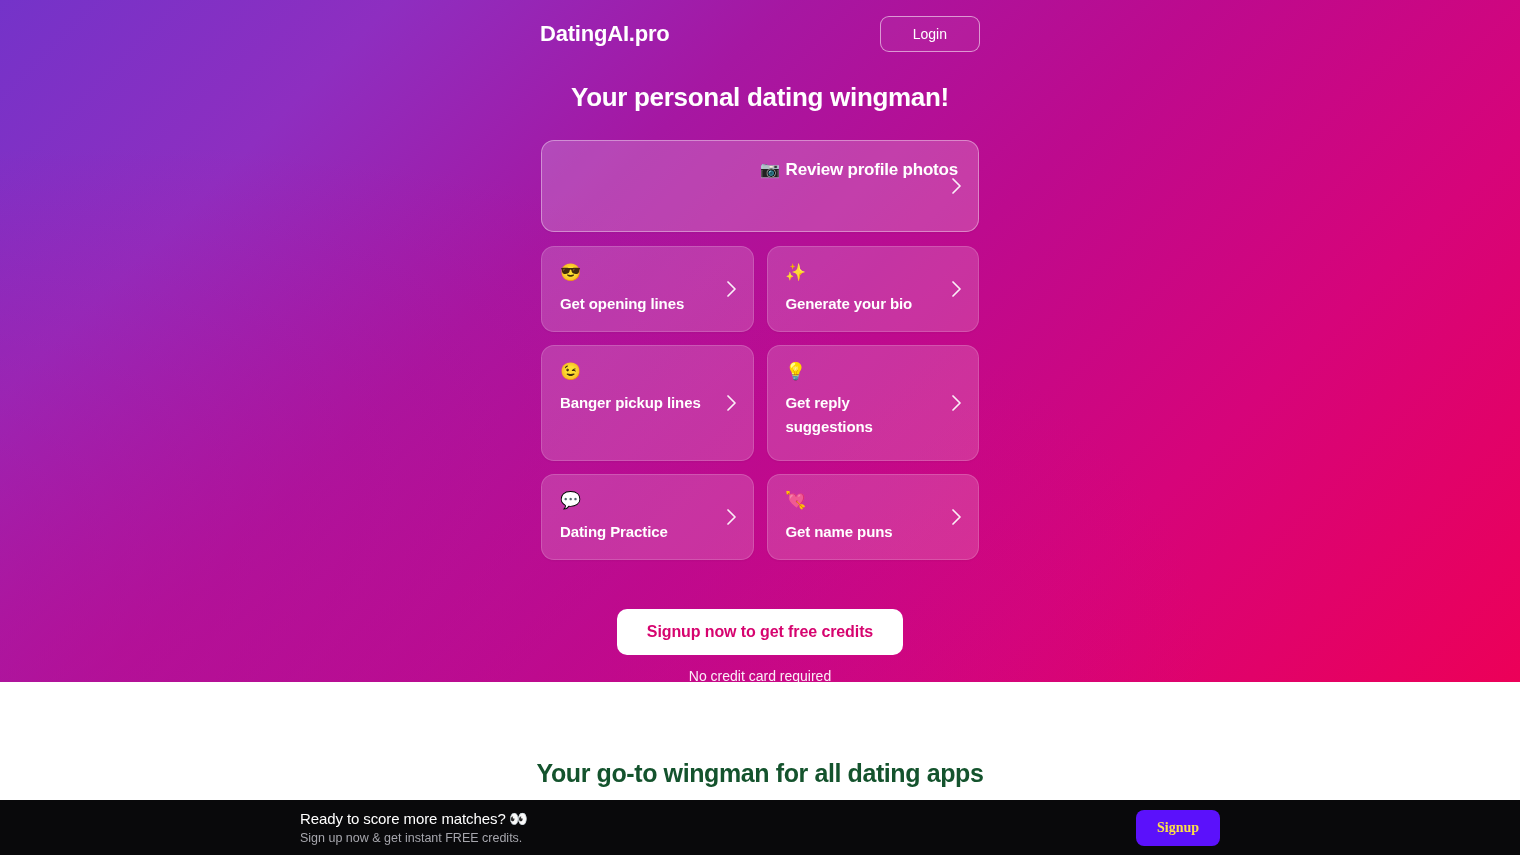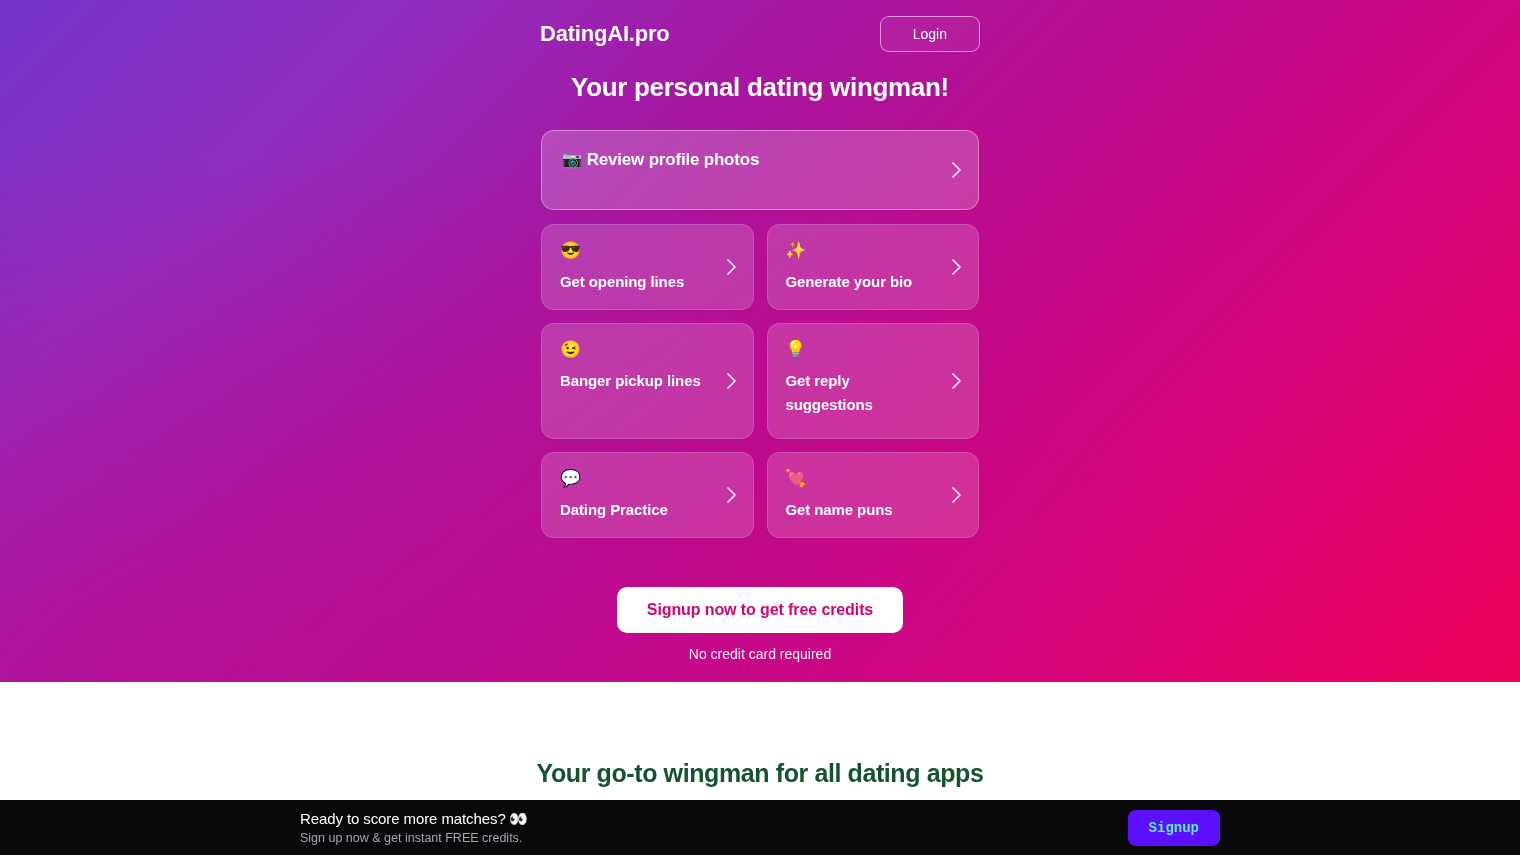--- a/index.html
+++ b/index.html
@@ -51,21 +51,21 @@
     font-size: 14px;
     padding: 8px 32px;
     background: rgba(255,255,255,.05);
     cursor: pointer;
     line-height: 18px;
     font-family: inherit;
   }
 
   .headline {
     position: relative; z-index: 3;
-    margin-top: 20px;
+    margin-top: 30px;
     text-align: center;
     color: #ffffff;
     font-size: 26px;
     font-weight: bold;
     letter-spacing: -0.3px;
   }
 
   .cards {
     position: relative; z-index: 3;
     width: 438px;
@@ -75,24 +75,25 @@
   .card {
     position: relative;
     border-radius: 13px;
     background: rgba(255,255,255,.17);
     border: 1px solid rgba(255,255,255,.16);
     cursor: pointer;
     color: #ffffff;
     box-shadow: 0 1px 2px rgba(0,0,0,.05);
   }
   .card-wide {
-    height: 80px;
+    height: 92px;
     padding: 18px 20px 0 20px;
     background: rgba(255,255,255,.20);
     border-color: rgba(255,255,255,.38);
+    text-align: right;
   }
   .card-wide .c-title {
     font-size: 17px; font-weight: bold; line-height: 22px;
     letter-spacing: -0.2px;
   }
   .card-wide .c-sub {
     margin-top: 4px;
     font-size: 13.5px;
     color: rgba(255,255,255,.90);
     line-height: 18px;
@@ -189,28 +190,28 @@
   }
   .banner-text .b-title {
     color: #ffffff; font-size: 15px; font-weight: normal; line-height: 19px;
     letter-spacing: -0.1px;
   }
   .banner-text .b-sub {
     color: #a6a6ad; font-size: 12.5px; margin-top: 2px; line-height: 16px;
   }
   .banner-btn {
     background: #5b11fb;
-    color: #5eead4;
+    color: #fde047;
     border: none;
     border-radius: 8px;
     font-size: 14px;
     font-weight: bold;
     padding: 10px 21px;
     cursor: pointer;
-    font-family: Liberation Mono, monospace;
+    font-family: Liberation Serif, serif;
   }
 </style>
 </head>
 <body>
 
 <div class="page">
 
   <div class="hero">
 
     <div class="topbar">

